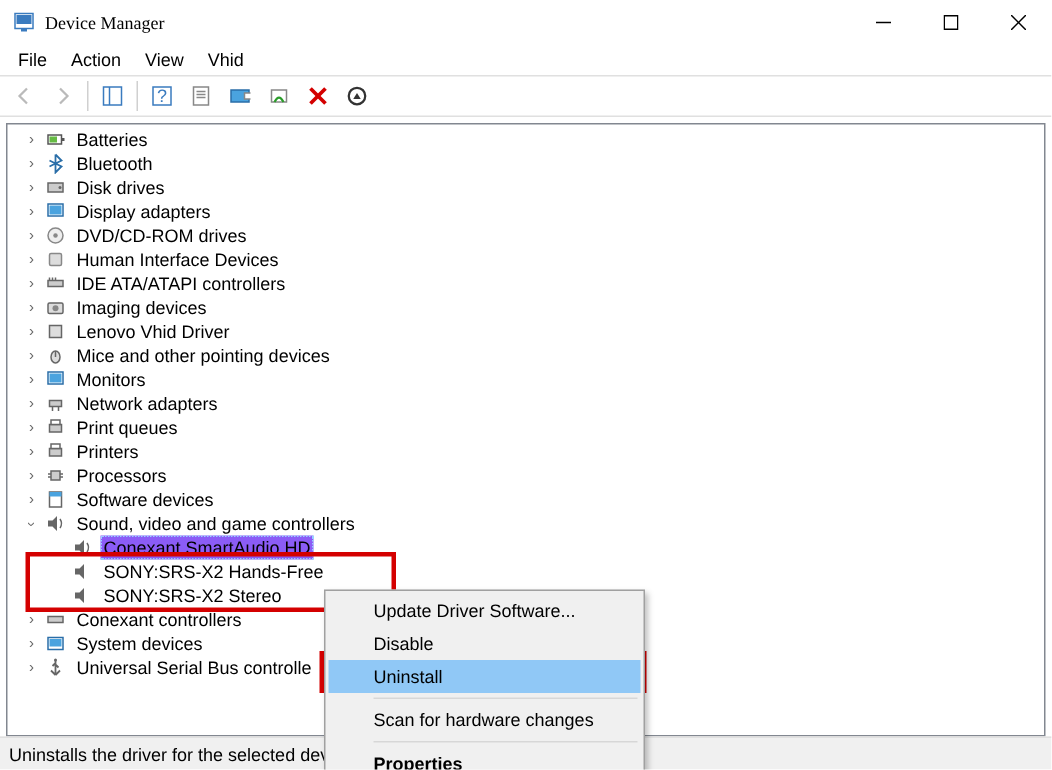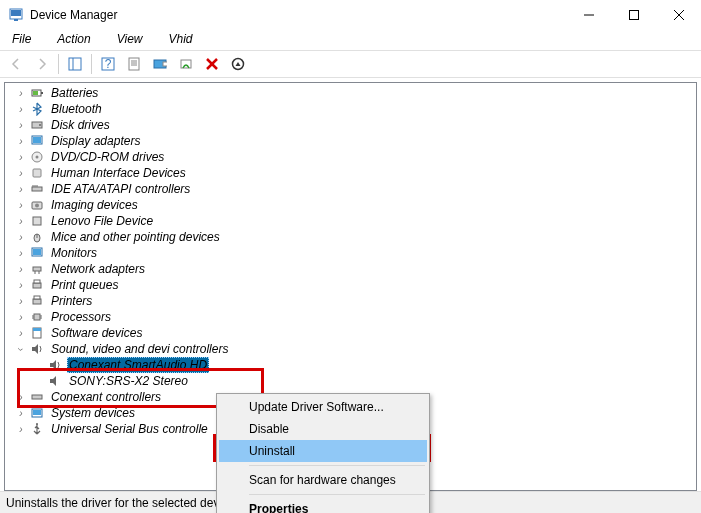--- a/index.html
+++ b/index.html
@@ -1,38 +1,38 @@
 <!DOCTYPE html>
 <html><head>
 <meta charset="utf-8">
 <style>
 * { box-sizing: border-box; margin: 0; padding: 0; font-family: "Segoe UI", Tahoma, sans-serif; font-size: 12px; }
 body { background: #fff; width: 701px; height: 513px; overflow: hidden; position: relative; }
 .titlebar { height: 30px; display: flex; align-items: center; padding: 0 0 0 8px; border-bottom: 0; }
 .titlebar .app-icon { width: 16px; height: 16px; margin-right: 6px; display:flex; align-items:center; justify-content:center; }
-.titlebar .title { flex: 1; font-size: 12px; }
+.titlebar .title { flex: 1; font-size: 12px; font-family: Liberation Serif, serif; }
 .win-controls { display: flex; }
 .win-controls div { width: 45px; height: 30px; display: flex; align-items: center; justify-content: center; }
 .win-controls svg { width:10px; height:10px; }
-.menubar { height: 20px; display: flex; padding: 0 4px; gap: 10px; font-style: italic; }
+.menubar { height: 20px; display: flex; align-items: center; padding: 0 4px; gap: 0; }
 .menubar div { padding: 2px 8px; }
 .toolbar { height: 28px; display: flex; align-items: center; padding: 0 4px; gap: 2px; border-top:1px solid #e0e0e0; border-bottom:1px solid #e0e0e0;}
 .tb-btn { width: 24px; height: 24px; display: flex; align-items: center; justify-content: center; border:1px solid transparent; border-radius:2px;}
 .tb-btn[data-disabled="true"] { opacity: .4; }
 .tb-sep { width: 1px; height: 20px; background: #d0d0d0; margin: 0 2px; }
 .content { position: absolute; top: 82px; bottom: 22px; left: 0; right: 0; border: 1px solid #828790; margin: 0 4px; overflow: hidden; }
-.tree { position: absolute; inset: 0; overflow-y: scroll; padding: 2px 0; font-style: italic; }
+.tree { position: absolute; inset: 0; overflow-y: scroll; padding: 2px 0; }
 .node { display: flex; align-items: center; height: 16px; white-space: nowrap; padding-right:6px;}
 .node .exp { width: 12px; height: 12px; display: inline-flex; align-items:center; justify-content:center; margin-left: var(--ind,10px); color:#6a6a6a; font-size:10px;}
 .node .exp::before { content: "›"; display:inline-block; transform: rotate(0deg);}
 .node.expanded .exp::before { transform: rotate(90deg); }
 .node.noexp .exp { visibility: hidden; }
 .node .ico { width: 16px; height: 16px; margin: 0 4px 0 2px; display:inline-flex; align-items:center; justify-content:center;}
 .node .lbl { padding: 0 2px; }
-.node.selected .lbl { background: #0369a1; border:1px dotted #99d1ff; padding:0 1px;}
+.node.selected .lbl { background: #8b5cf6; border:1px dotted #99d1ff; padding:0 1px;}
 .highlight-box { position: absolute; border: 3px solid #d40000; pointer-events: none; z-index:5;}
 .ctx-menu { position: absolute; left: 216px; top: 393px; width: 214px; background: #f0f0f0; border: 1px solid #a0a0a0; box-shadow: 2px 2px 4px rgba(0,0,0,.25); z-index: 10; padding: 2px; }
 .ctx-item { height: 22px; display: flex; align-items: center; padding: 0 30px 0 30px; }
 .ctx-item.hover { background: #90c8f6; }
 .ctx-sep { height: 1px; background: #d7d7d7; margin: 3px 2px 3px 30px; }
 .ctx-item.bold { font-weight: bold; }
 .statusbar { position: absolute; bottom: 0; left: 0; right: 0; height: 22px; display: flex; align-items: center; padding: 0 6px; background:#f0f0f0; border-top:1px solid #e0e0e0;}
 ::-webkit-scrollbar { width: 17px; }
 ::-webkit-scrollbar-track { background: #f0f0f0; }
 ::-webkit-scrollbar-thumb { background: #cdcdcd; }
@@ -220,21 +220,21 @@
         </span>
         <span class="lbl">Imaging devices</span>
       </div>
     <div class="node" style="--ind:10px">
         <span class="exp"></span>
         <span class="ico">
           <svg width="14" height="14" viewBox="0 0 14 14">
             <rect x="3" y="3" width="8" height="8" fill="#ddd" stroke="#666"></rect>
           </svg>
         </span>
-        <span class="lbl">Lenovo File Device</span>
+        <span class="lbl">Lenovo Vhid Driver</span>
       </div>
     <div class="node" style="--ind:10px">
         <span class="exp"></span>
         <span class="ico">
           <svg width="14" height="14" viewBox="0 0 14 14">
             <ellipse cx="7" cy="8" rx="3" ry="4" fill="#ddd" stroke="#666"></ellipse>
             <line x1="7" y1="4" x2="7" y2="8" stroke="#666"></line>
           </svg>
         </span>
         <span class="lbl">Mice and other pointing devices</span>
@@ -304,31 +304,40 @@
         <span class="lbl">Software devices</span>
       </div>
     <div class="node expanded" style="--ind:10px">
         <span class="exp"></span>
         <span class="ico">
           <svg width="14" height="14" viewBox="0 0 14 14">
             <polygon points="2,5 5,5 8,2 8,12 5,9 2,9" fill="#666"></polygon>
             <path d="M10 4 Q12 7 10 10" fill="none" stroke="#666"></path>
           </svg>
         </span>
-        <span class="lbl">Sound, video and devi controllers</span>
+        <span class="lbl">Sound, video and game controllers</span>
       </div>
     <div class="node noexp selected" style="--ind:28px">
         <span class="exp"></span>
         <span class="ico">
           <svg width="14" height="14" viewBox="0 0 14 14">
             <polygon points="2,5 5,5 8,2 8,12 5,9 2,9" fill="#666"></polygon>
             <path d="M10 4 Q12 7 10 10" fill="none" stroke="#666"></path>
           </svg>
         </span>
         <span class="lbl">Conexant SmartAudio HD</span>
+      </div>
+    <div class="node noexp" style="--ind:28px">
+        <span class="exp"></span>
+        <span class="ico">
+          <svg width="14" height="14" viewBox="0 0 14 14">
+            <polygon points="2,5 5,5 8,2 8,12 5,9 2,9" fill="#666"></polygon>
+          </svg>
+        </span>
+        <span class="lbl">SONY:SRS-X2 Hands-Free</span>
       </div>
     <div class="node noexp" style="--ind:28px">
         <span class="exp"></span>
         <span class="ico">
           <svg width="14" height="14" viewBox="0 0 14 14">
             <polygon points="2,5 5,5 8,2 8,12 5,9 2,9" fill="#666"></polygon>
           </svg>
         </span>
         <span class="lbl">SONY:SRS-X2 Stereo</span>
       </div>

